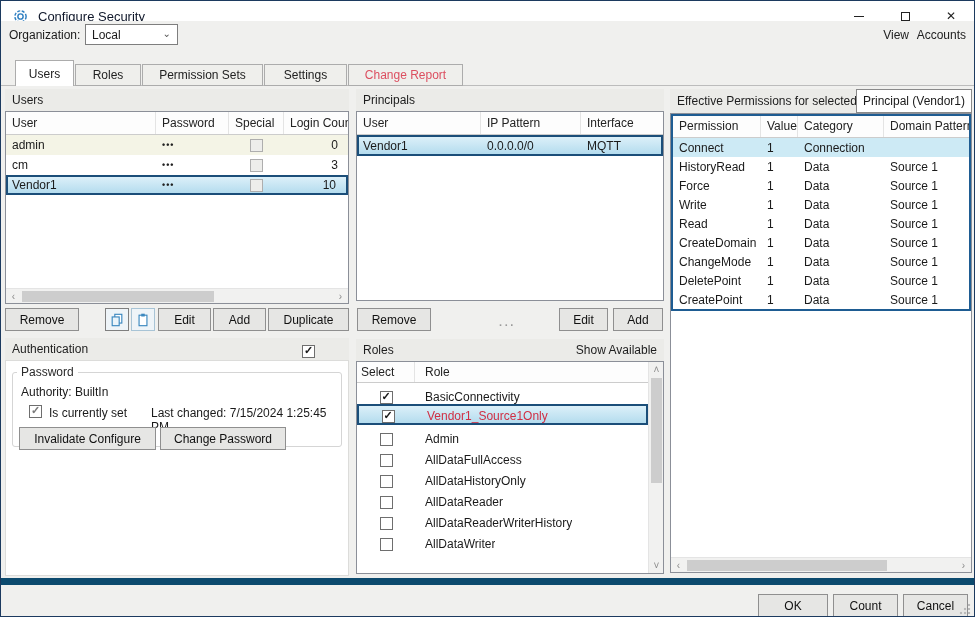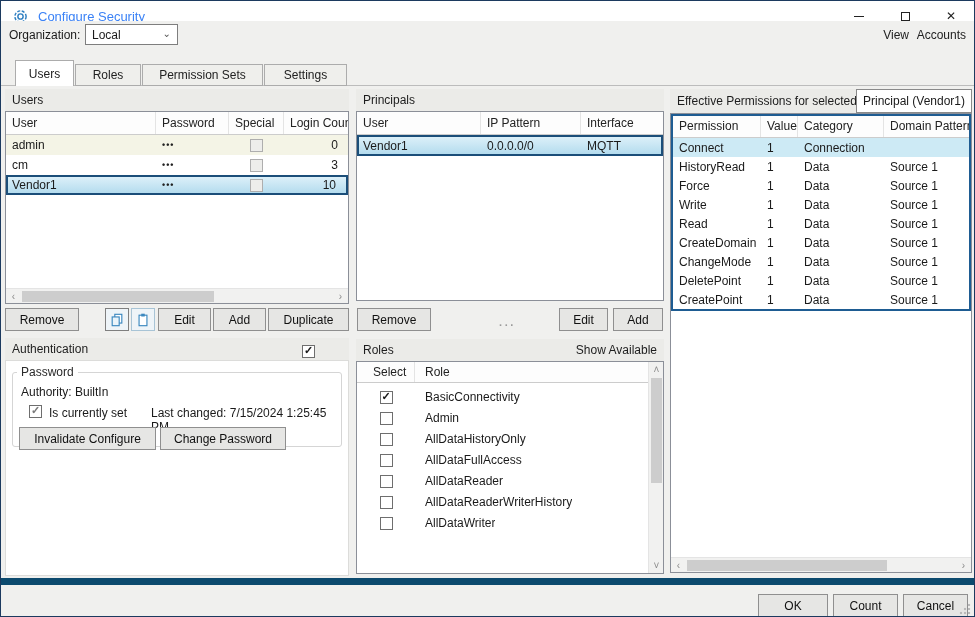--- a/index.html
+++ b/index.html
@@ -3,21 +3,21 @@
 <meta charset="utf-8">
 <style>
   *{margin:0;padding:0;box-sizing:border-box}
   html,body{background:#fff}
   body{font-family:"Liberation Sans",sans-serif;font-size:12px;color:#1a1a1a}
   #win{position:relative;width:975px;height:617px;background:#f0f0ee;border:1px solid #1c3a5f;overflow:hidden}
   .abs{position:absolute}
 
   
   .titlebar{position:absolute;top:0;left:0;right:0;height:31px;background:#fff;border-bottom:1px solid #e6e6e6}
-  .title-text{position:absolute;left:37px;top:8px;font-size:13px;color:#3b82f6}
+  .title-text{position:absolute;left:37px;top:8px;font-size:13px;color:#0f172a}
   .gear{position:absolute;left:11px;top:7px}
   .wbtn{position:absolute;top:0;width:46px;height:30px;display:flex;align-items:center;justify-content:center;color:#222}
   .wbtn .sq{width:9px;height:9px;border:1px solid #222}
   .wbtn .bar{width:10px;height:1px;background:#222}
 
   
   .toolbar{position:absolute;top:20px;left:0;right:0;height:27px;background:#f0f0ee}
   .combo{position:absolute;left:84px;top:3px;width:93px;height:21px;background:#fff;border:1px solid #7e7e7e;display:flex;align-items:center;padding-left:6px}
   .combo .arr{position:absolute;right:6px;top:3px;color:#555;font-size:10px}
   .menu-item{position:absolute;top:7px;color:#222}
@@ -128,20 +128,21 @@
     <span class="menu-item" style="right:65px">View</span>
     <span class="menu-item" style="right:8px">Accounts</span>
   </div>
 
   <div class="tabstrip">
     <div class="tabline"></div>
     <div class="tab active" style="left:14px;width:59px">Users</div>
     <div class="tab" style="left:74px;width:66px">Roles</div>
     <div class="tab" style="left:141px;width:121px">Permission Sets</div>
     <div class="tab" style="left:263px;width:83px">Settings</div>
+    <div class="tab alert" style="left:347px;width:115px">Change Report</div>
   </div>
 
   <div class="phdr" style="left:4px;top:88px;width:344px">Users</div>
 
   <div class="tbl" style="left:4px;top:110px;width:344px;height:193px">
     <div class="thead">
       <div class="th" style="width:150px">User</div>
       <div class="th" style="width:73px">Password</div>
       <div class="th" style="width:55px">Special</div>
       <div class="th" style="flex:1">Login Count</div>
@@ -228,47 +229,53 @@
   <div class="btn" style="left:612px;top:307px;width:50px">Add</div>
 
   <div class="phdr" style="left:355px;top:338px;width:308px">
     <span>Roles</span>
     <span class="cb on abs" style="right:95px;top:4px"></span>
     <span class="abs" style="right:7px;top:0">Show Available</span>
   </div>
 
   <div class="tbl" style="left:355px;top:360px;width:308px;height:213px">
     <div class="thead" style="height:21px">
-      <div class="th" style="width:58px;line-height:20px;padding-left:16px">Select</div>
+      <div class="th" style="width:58px;line-height:20px;padding-left:4px">Select</div>
       <div class="th" style="flex:1;line-height:20px;padding-left:10px">Role</div>
     </div>
     <div style="position:absolute;top:21px;left:0;right:15px;bottom:0">
       <div class="rrow">
         <span class="ck">
             <span class="cb on"></span>
           </span>
         <span class="rl">BasicConnectivity</span>
       </div>
+      <div class="rrow sel">
+        <span class="ck">
+            <span class="cb on"></span>
+          </span>
+        <span class="rl">Vendor1_Source1Only</span>
+      </div>
       <div class="rrow">
         <span class="ck">
             <span class="cb"></span>
           </span>
         <span class="rl">Admin</span>
       </div>
       <div class="rrow">
         <span class="ck">
             <span class="cb"></span>
           </span>
+        <span class="rl">AllDataFullAccess</span>
+      </div>
+      <div class="rrow">
+        <span class="ck">
+            <span class="cb"></span>
+          </span>
         <span class="rl">AllDataHistoryOnly</span>
-      </div>
-      <div class="rrow">
-        <span class="ck">
-            <span class="cb"></span>
-          </span>
-        <span class="rl">AllDataFullAccess</span>
       </div>
       <div class="rrow">
         <span class="ck">
             <span class="cb"></span>
           </span>
         <span class="rl">AllDataReader</span>
       </div>
       <div class="rrow">
         <span class="ck">
             <span class="cb"></span>

